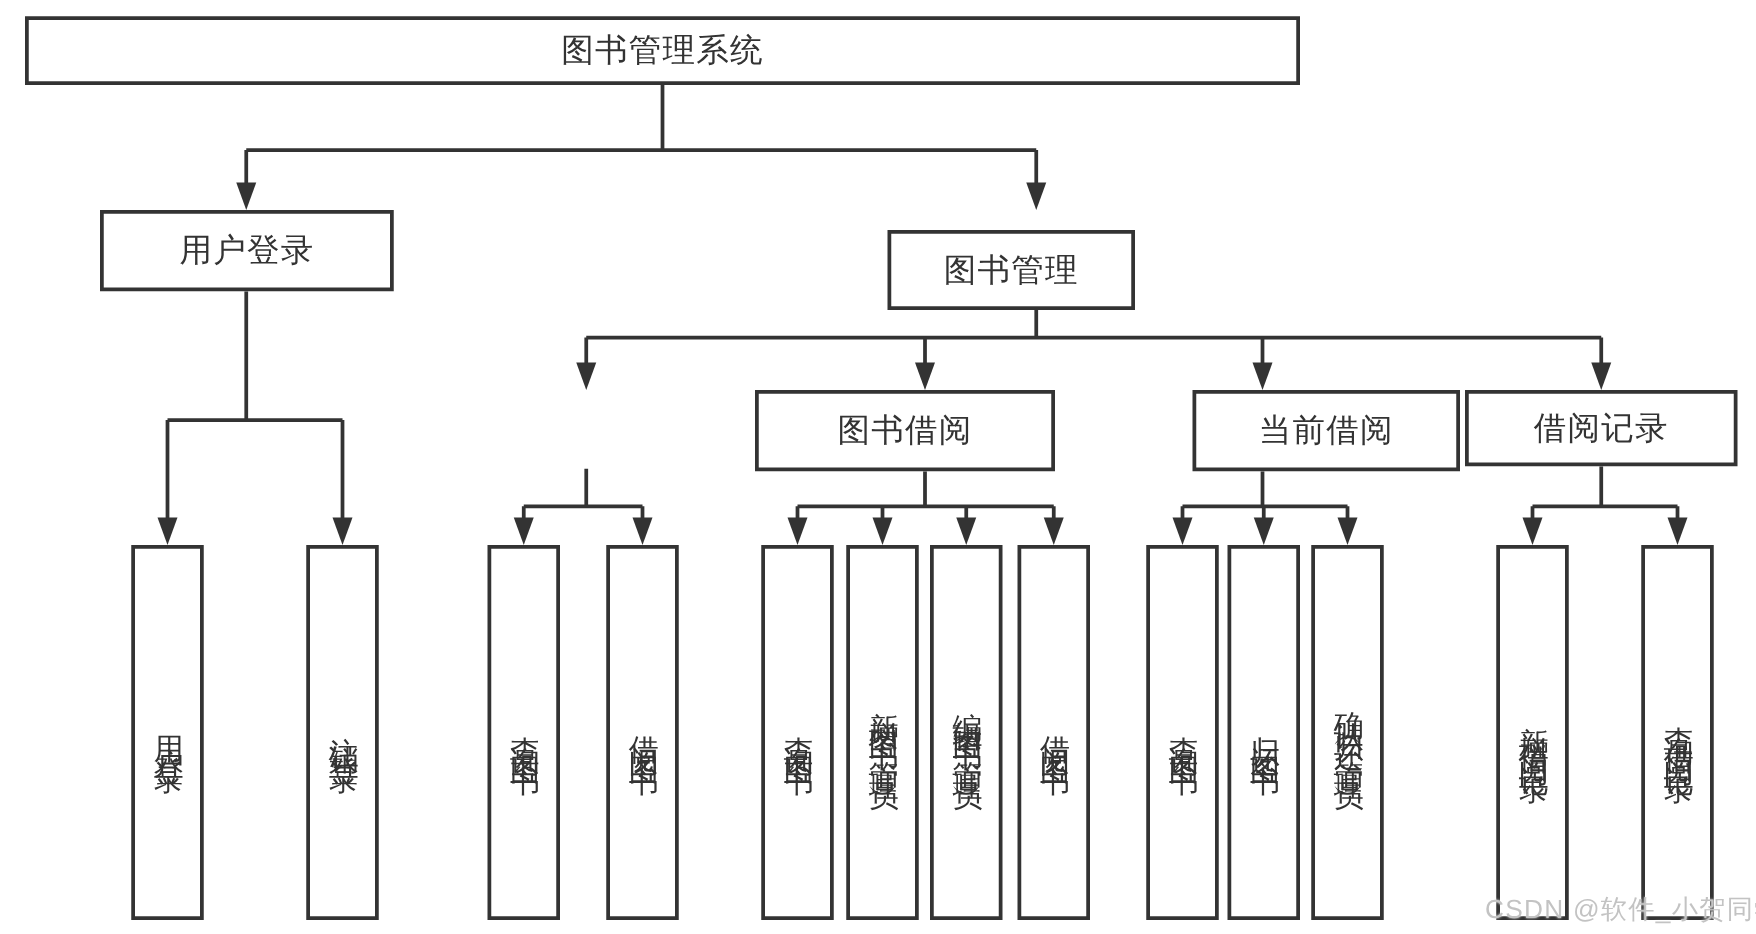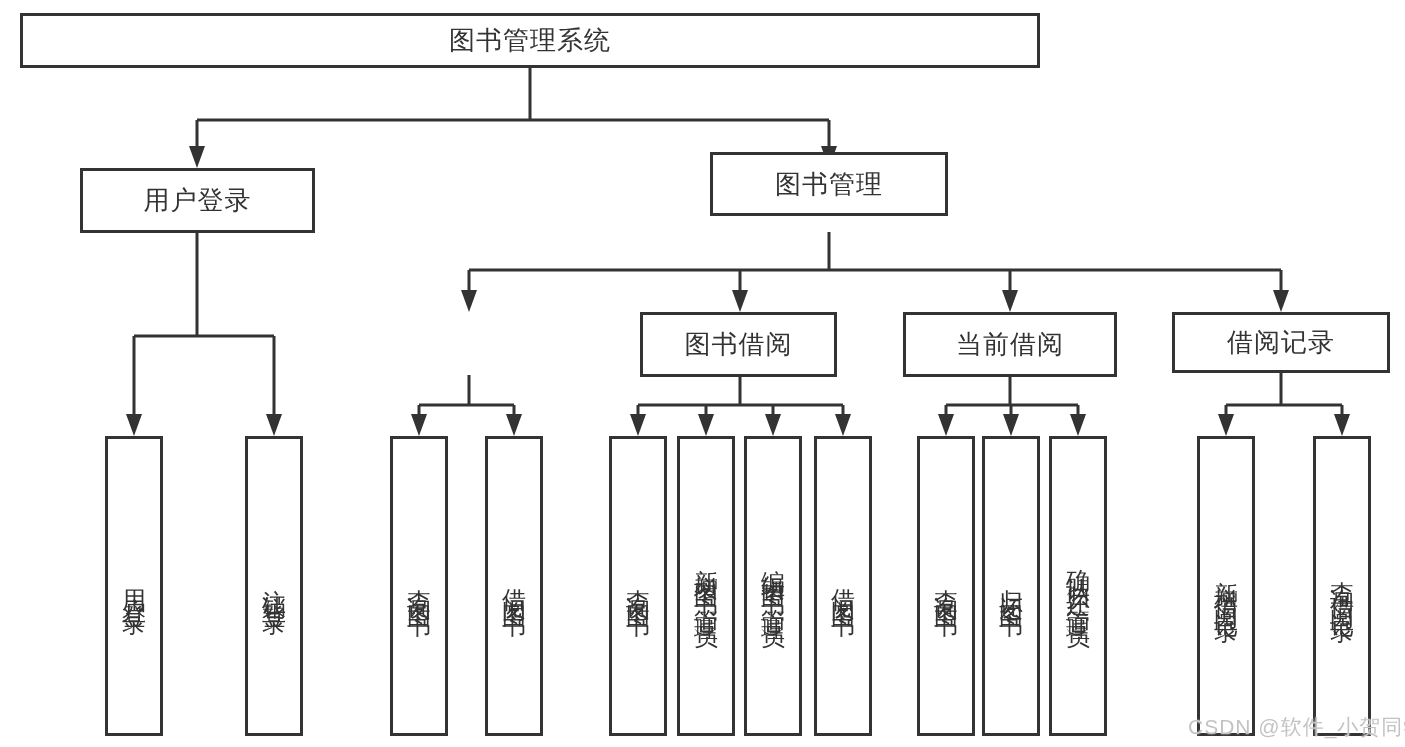--- a/index.html
+++ b/index.html
@@ -62,28 +62,28 @@
     <polygon points="1334,414 1350,414 1342,436"></polygon>
   </svg>
 
   <div class="node h" style="left:20px;top:13px;width:1020px;height:55px">
     <span>图书管理系统</span>
   </div>
 
   <div class="node h" style="left:80px;top:168px;width:235px;height:65px">
     <span>用户登录</span>
   </div>
-  <div class="node h" style="left:710px;top:152px;width:238px;height:64px">
+  <div class="node h" style="left:710px;top:184px;width:198px;height:64px">
     <span>图书管理</span>
   </div>
 
-  <div class="node h" style="left:640px;top:312px;width:197px;height:65px">
+  <div class="node h" style="left:604px;top:312px;width:240px;height:65px">
     <span>图书借阅</span>
   </div>
-  <div class="node h" style="left:903px;top:312px;width:214px;height:65px">
+  <div class="node h" style="left:954px;top:312px;width:214px;height:65px">
     <span>当前借阅</span>
   </div>
   <div class="node h" style="left:1172px;top:312px;width:218px;height:61px">
     <span>借阅记录</span>
   </div>
 
   <div class="node v" style="left:105px;top:436px;width:58px;height:300px">
     <span>用户登录</span>
   </div>
   <div class="node v" style="left:245px;top:436px;width:58px;height:300px">

